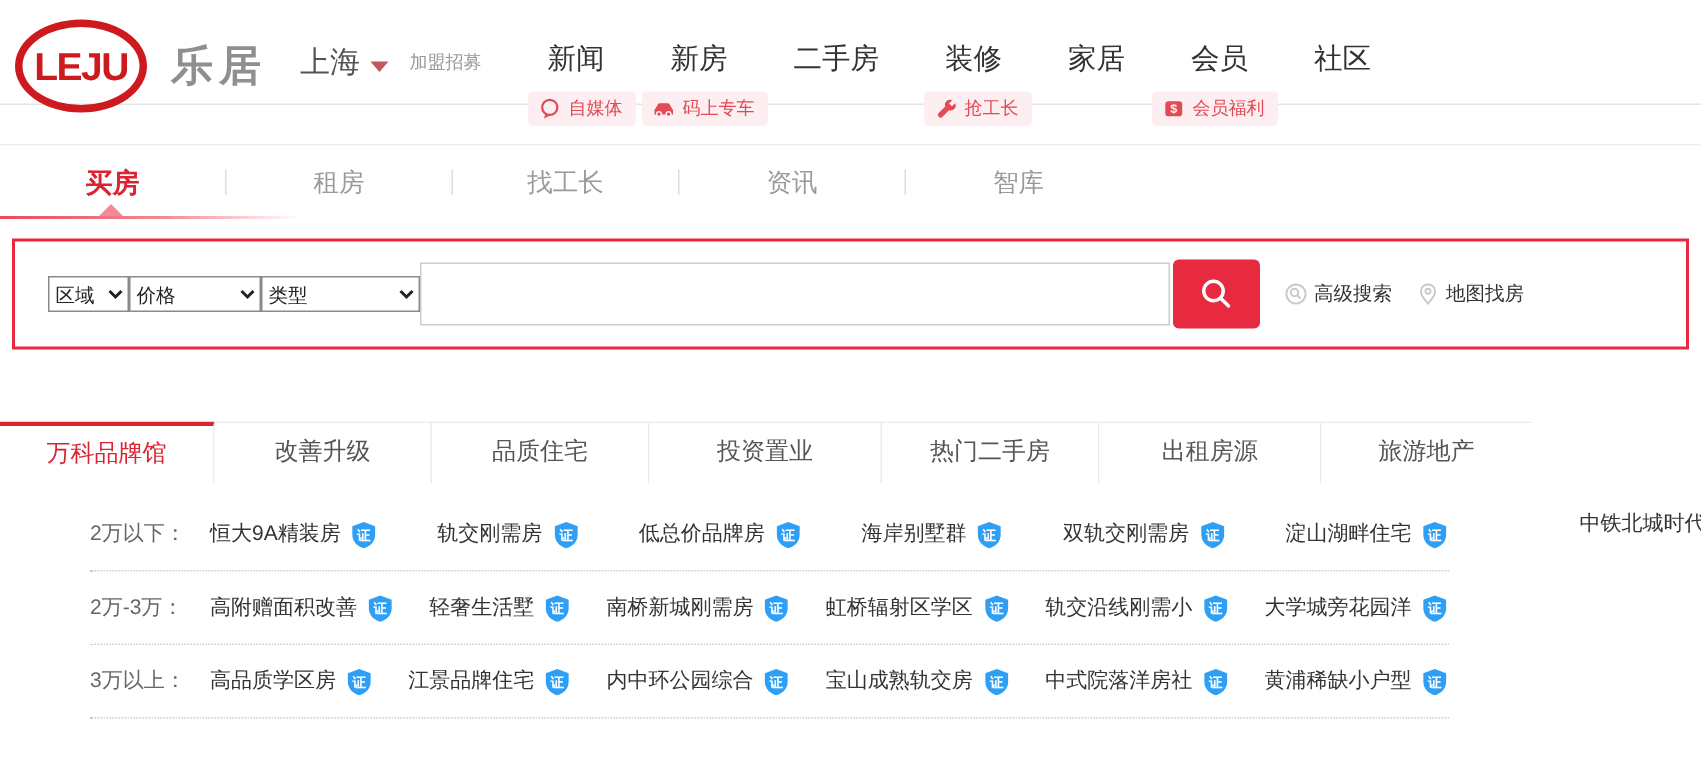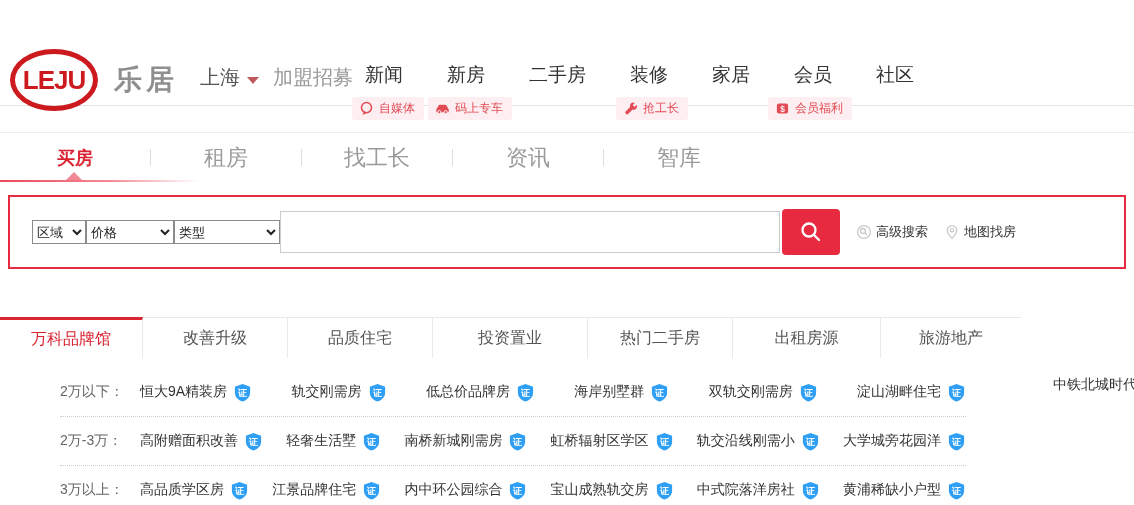--- a/index.html
+++ b/index.html
@@ -1,51 +1,51 @@
 <!DOCTYPE html>
 <html><head>
 <meta charset="utf-8">
 <style>
   * { margin:0; padding:0; box-sizing:border-box; }
   html,body { width:1134px; height:505px; overflow:hidden; background:#fff;
     font-family:"Liberation Sans","DejaVu Sans",sans-serif; }
 
   
-  .header { position:relative; height:70px; border-bottom:1px solid #e4e4e4;margin-top:36px; }
+  .header { position:relative; height:70px; border-bottom:1px solid #e4e4e4; }
   .logo-wrap { position:absolute; left:10px; top:13px; display:flex; align-items:center; }
   .logo-oval { width:88px; height:62px; border:5px solid #cd1a1f; border-radius:50%;
     display:flex; align-items:center; justify-content:center; }
   .logo-oval span { color:#cd1a1f; font-weight:bold; font-size:26px; letter-spacing:-1px; }
   .logo-cn { margin-left:16px; font-size:28px; font-weight:bold; color:#8f8f8f; letter-spacing:4px; }
   .city-wrap { position:absolute; left:200px; top:28px; display:flex; align-items:center; }
   .city { font-size:20px; color:#555; }
   .city-caret { width:0; height:0; margin:6px 0 0 7px; border-left:6px solid transparent;
     border-right:6px solid transparent; border-top:7px solid #c0585e; }
-  .join { margin-left:14px; font-size:20px; color:#999; text-decoration:none; }
+  .join { margin-left:14px; font-size:12px; color:#999; text-decoration:none; }
 
   .top-nav { position:absolute; left:365px; top:26px; display:flex; }
   .top-nav a { text-decoration:none; color:#333; font-size:19px; margin-right:44px; white-space:nowrap; }
 
   .promo { position:absolute; top:61px; display:inline-flex; align-items:center;
     background:#fdeff1; border-radius:3px; padding:3px 9px 3px 7px; font-size:12px;
     color:#e24b55; text-decoration:none; }
   .promo svg { margin-right:5px; }
   .promo-0 { left:352px; } .promo-1 { left:428px;text-align:center; } .promo-2 { left:616px; } .promo-3 { left:768px; }
 
   .device-links { position:absolute; right:8px; top:28px; display:flex; }
   .device-links a { display:inline-flex; align-items:center; color:#e8434a; font-size:15px;
     text-decoration:none; margin-left:28px; }
   .device-links svg { margin-right:6px; }
 
   
   .band { height:27px; border-bottom:1px solid #ececec; }
 
   
   .sub-nav { position:relative; height:49px; display:flex; align-items:center; }
-  .sub-nav .sn-item { width:150px; text-align:center; font-size:22px; color:#9a9a9a;
+  .sub-nav .sn-item { width:150px; text-align:center; font-size:17px; color:#9a9a9a;
     text-decoration:none; }
   .sub-nav .sn-item.active { color:#da2432; font-weight:bold; font-size:18px; }
   .sn-divider { width:1px; height:17px; background:#ddd; }
   .sn-underline { position:absolute; left:0; bottom:0; width:200px; height:2px;
     background:linear-gradient(90deg, rgba(231,42,63,.85) 0%, rgba(231,42,63,.55) 55%, rgba(231,42,63,0) 100%); }
   .sn-arrow { position:absolute; left:66px; bottom:2px; width:0; height:0;
     border-left:8px solid transparent; border-right:8px solid transparent;
     border-bottom:8px solid rgba(231,42,63,.55); }
 
   

